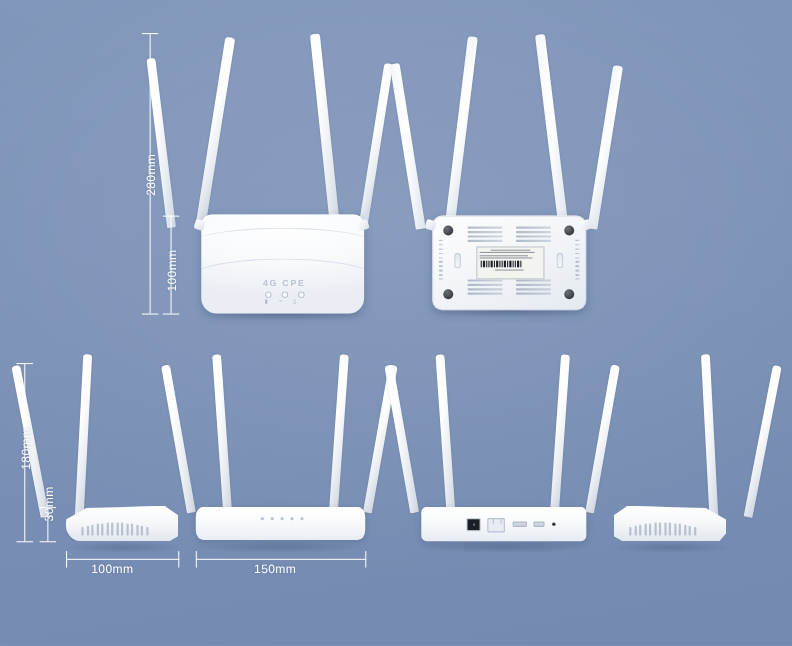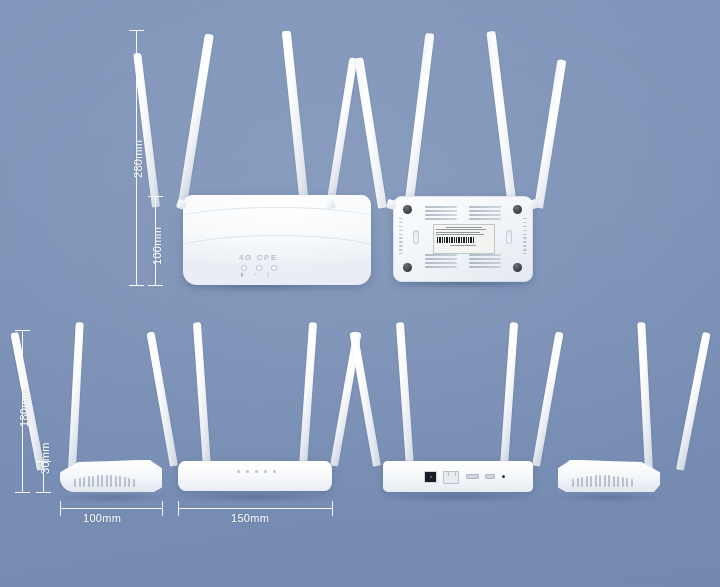--- a/index.html
+++ b/index.html
@@ -73,21 +73,20 @@
   }
 
   
   .top-face {
     position: absolute;
     border-radius: 10px 10px 14px 14px;
     background:
       radial-gradient(ellipse 120% 70% at 50% 12%, #ffffff 0%, #f7f9fb 55%, #eaeef4 100%);
     box-shadow: 0 3px 8px rgba(40,60,95,0.25), inset 0 1px 0 #fff;
     overflow: hidden;
-    padding-left: 40px;
   }
   .wave {
     position: absolute;
     left: -10%; width: 120%;
     border-radius: 50%;
     border-top: 1px solid rgba(150,170,195,0.30);
   }
   .brand {
     position: absolute;
     color: #b9c3d2;

